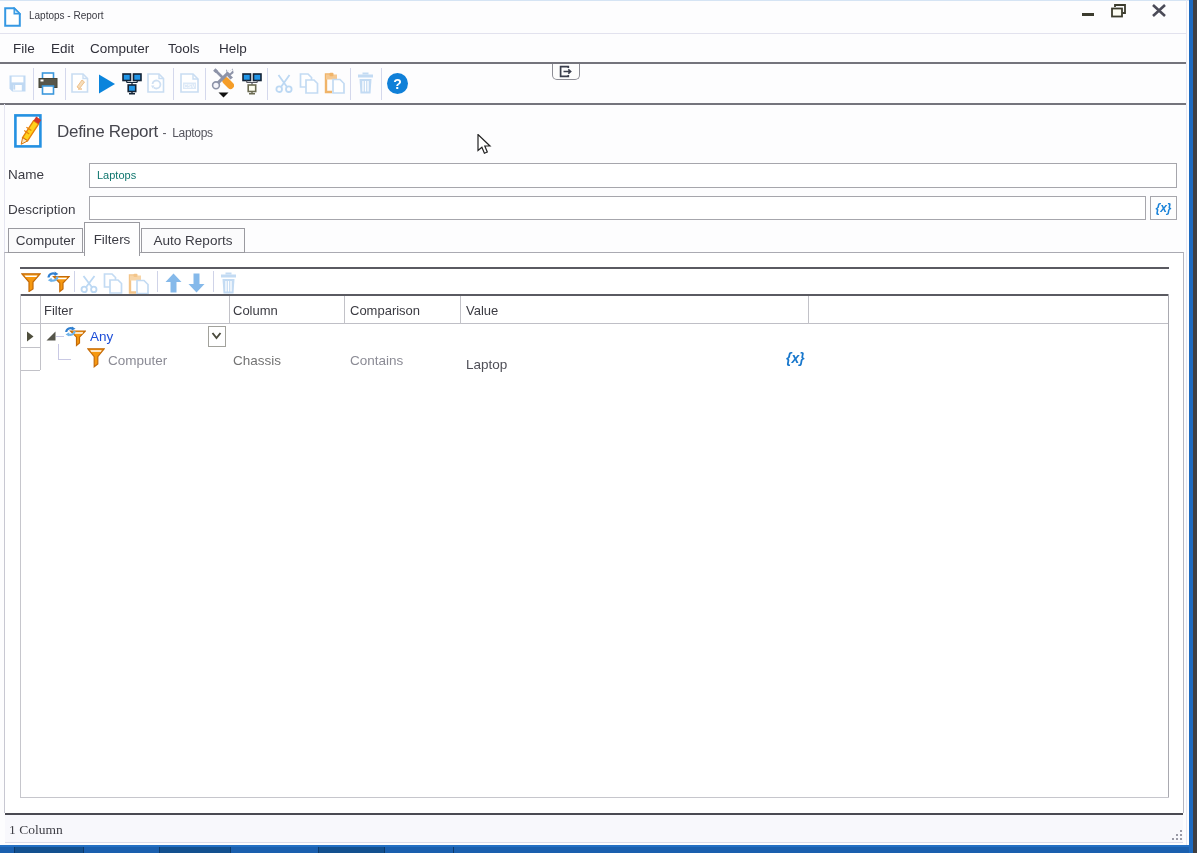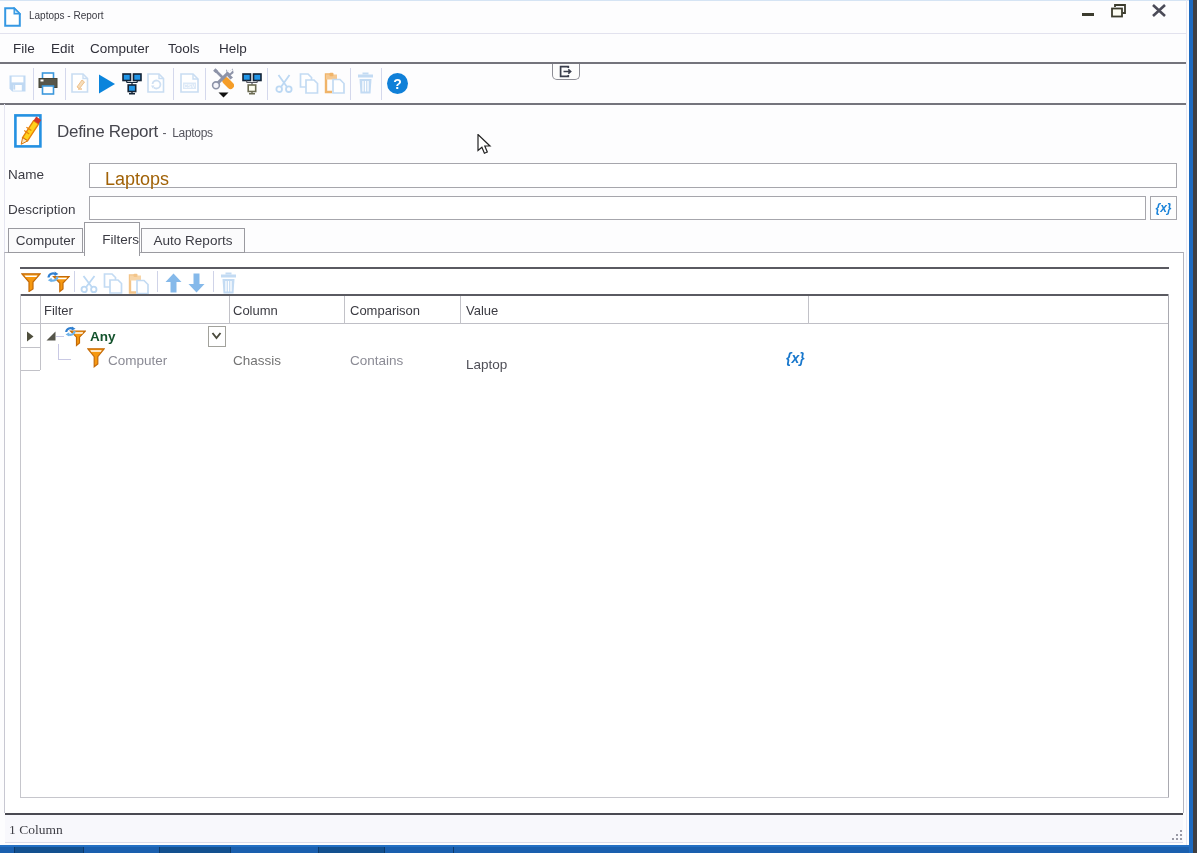--- a/index.html
+++ b/index.html
@@ -158,28 +158,28 @@
  <polygon points="19.6,8.6 24.6,11.9 27.2,7.9 22.2,4.6" fill="#d33627"></polygon>
 </svg>
 <div class="txt" style="left:57px;top:122px;font-size:17px;letter-spacing:-0.3px;color:#46464e;">Define Report <span style="font-size:12px;color:#55555e;">- &nbsp;Laptops</span></div>
 
 <svg class="ab" style="left:477px;top:134px" width="16" height="23" viewBox="0 0 16 23">
  <polygon points="1,0.5 1,16.5 4.9,13.2 7.4,19.3 10.3,18 7.8,12 13,12" fill="#ffffff" stroke="#222" stroke-width="1.2"></polygon>
 </svg>
 
 <div class="txt" style="left:8px;top:167px;font-size:13.5px;color:#3c3c44;">Name</div>
 <div class="ab" style="left:89px;top:163px;width:1086px;height:23px;border:1px solid #a6a6ac;background:#fff;"></div>
-<div class="txt" style="left:105px;top:169px;font-size:18px;color:#a16207;">Laptops</div>
+<div class="txt" style="left:97px;top:169px;font-size:11px;color:#0f766e;">Laptops</div>
 <div class="txt" style="left:8px;top:202px;font-size:13.5px;color:#3c3c44;">Description</div>
 <div class="ab" style="left:89px;top:196px;width:1055px;height:22px;border:1px solid #a6a6ac;background:#fff;"></div>
 <div class="ab" style="left:1150px;top:196px;width:25px;height:22px;border:1px solid #a6a6ac;background:#fdfdfd;text-align:center;font-size:12px;font-weight:bold;font-style:italic;color:#1982d8;line-height:22px;">{x}</div>
 
 <div class="ab" style="left:4px;top:252px;width:1178px;height:560px;background:#fff;border-top:1px solid #aaaab2;border-left:1px solid #c8c8d2;border-right:1px solid #b5b5bf;"></div>
 <div class="ab" style="left:8px;top:228px;width:73px;height:23px;background:#fbfbfc;border:1px solid #9a9aa0;font-size:13.5px;color:#3c3c44;text-align:center;line-height:23px;">Computer</div>
-<div class="ab" style="left:84px;top:222px;width:54px;height:33px;background:#fff;border:1px solid #9a9aa0;border-bottom:none;font-size:13.5px;color:#3c3c44;text-align:right;line-height:34px;">Filters</div>
+<div class="ab" style="left:84px;top:222px;width:54px;height:33px;background:#fff;border:1px solid #9a9aa0;border-bottom:none;font-size:13.5px;color:#3c3c44;text-align:center;line-height:34px;">Filters</div>
 <div class="ab" style="left:141px;top:228px;width:102px;height:23px;background:#fbfbfc;border:1px solid #9a9aa0;font-size:13.5px;color:#3c3c44;text-align:center;line-height:23px;">Auto Reports</div>
 
 <div class="ab" style="left:20px;top:267px;width:1149px;height:2px;background:#5a5a61;"></div>
 
 <svg class="ab" style="left:21px;top:273px" width="20" height="19" viewBox="0 0 20 19">
  <polygon points="0.8,0.8 19.2,0.8 12,9 12,16 8,18.5 8,9" fill="#f6980f" stroke="#c46a08" stroke-width="1.2"></polygon>
  <polygon points="3.6,2.4 16.4,2.4 15.4,4 4.6,4" fill="#ffffff"></polygon>
 </svg>
 
 <svg class="ab" style="left:46px;top:271px" width="24" height="22" viewBox="0 0 24 22">
@@ -254,21 +254,21 @@
 </svg>
 <div class="ab" style="left:56px;top:336px;width:8px;height:1px;background:#c9c9e4;"></div>
 <svg class="ab" style="left:64px;top:326px" width="22" height="21" viewBox="0 0 22 21">
  <polygon points="6.5,5 21.4,5 15.5,11.2 15.5,17 12.5,19.5 12.5,11.2" fill="#f6980f" stroke="#c46a08" stroke-width="1.2"></polygon>
  <polygon points="9,6.3 19.2,6.3 18.4,7.7 9.8,7.7" fill="#ffffff"></polygon>
  <path d="M2.2 6 a4.2 4.2 0 0 1 7-2.8" fill="none" stroke="#2f7fd0" stroke-width="2.1"></path>
  <path d="M10.6 5 a4.2 4.2 0 0 1-7 2.8" fill="none" stroke="#6fb3ea" stroke-width="2.1"></path>
  <polygon points="7.9,0.4 11.5,2.7 7.9,4.6" fill="#2f7fd0"></polygon>
  <polygon points="5.2,6.3 1.6,8.6 5.2,10.5" fill="#6fb3ea"></polygon>
 </svg>
-<div class="txt" style="left:90px;top:329px;font-size:13.5px;color:#14532d;font-weight:bold;">Any</div>
+<div class="txt" style="left:90px;top:329px;font-size:13.5px;color:#1d4ed8;">Any</div>
 <div class="ab" style="left:208px;top:326px;width:16px;height:19px;border:1px solid #a2a29c;background:#fff;"></div>
 <svg class="ab" style="left:211px;top:331px" width="11" height="10" viewBox="0 0 11 10">
  <path d="M1.5 2 L5.5 7 L9.5 2" fill="none" stroke="#4a4a3c" stroke-width="1.9"></path>
 </svg>
 
 <div class="ab" style="left:58px;top:344px;width:1px;height:16px;background:#c9c9e4;"></div>
 <div class="ab" style="left:58px;top:359px;width:13px;height:1px;background:#c9c9e4;"></div>
 <svg class="ab" style="left:87px;top:348px" width="18" height="20" viewBox="0 0 18 20">
  <polygon points="0.8,0.8 17.2,0.8 10.8,8.6 10.8,16 7.2,18.8 7.2,8.6" fill="#f6980f" stroke="#c46a08" stroke-width="1.2"></polygon>
  <polygon points="3.3,2.2 14.7,2.2 13.8,3.8 4.2,3.8" fill="#ffffff"></polygon>

